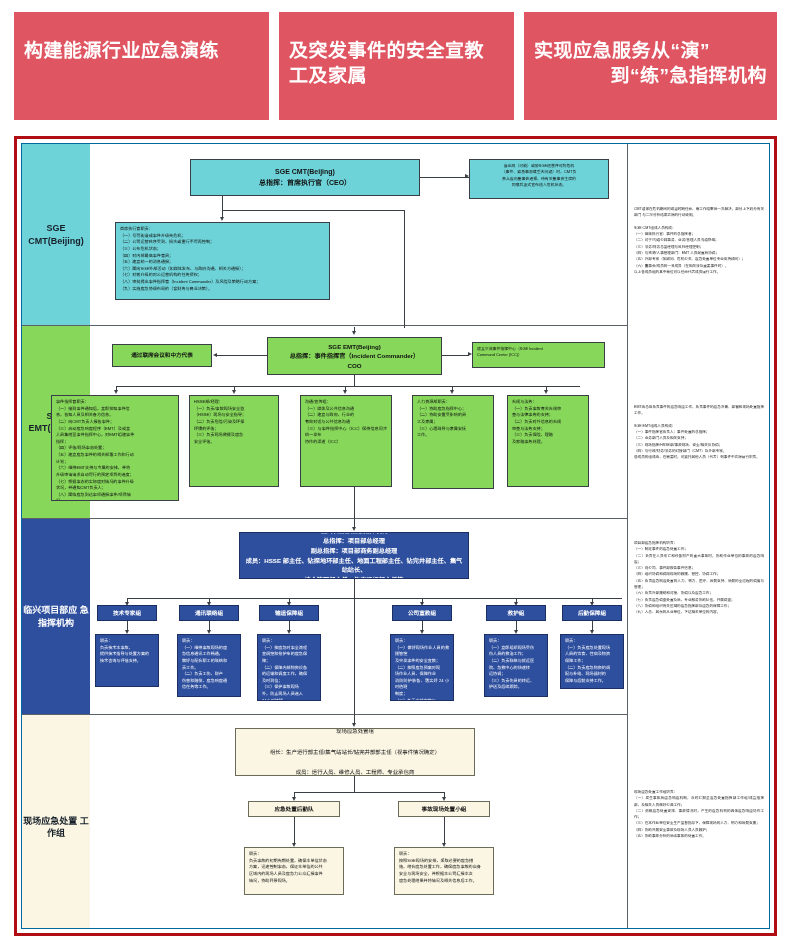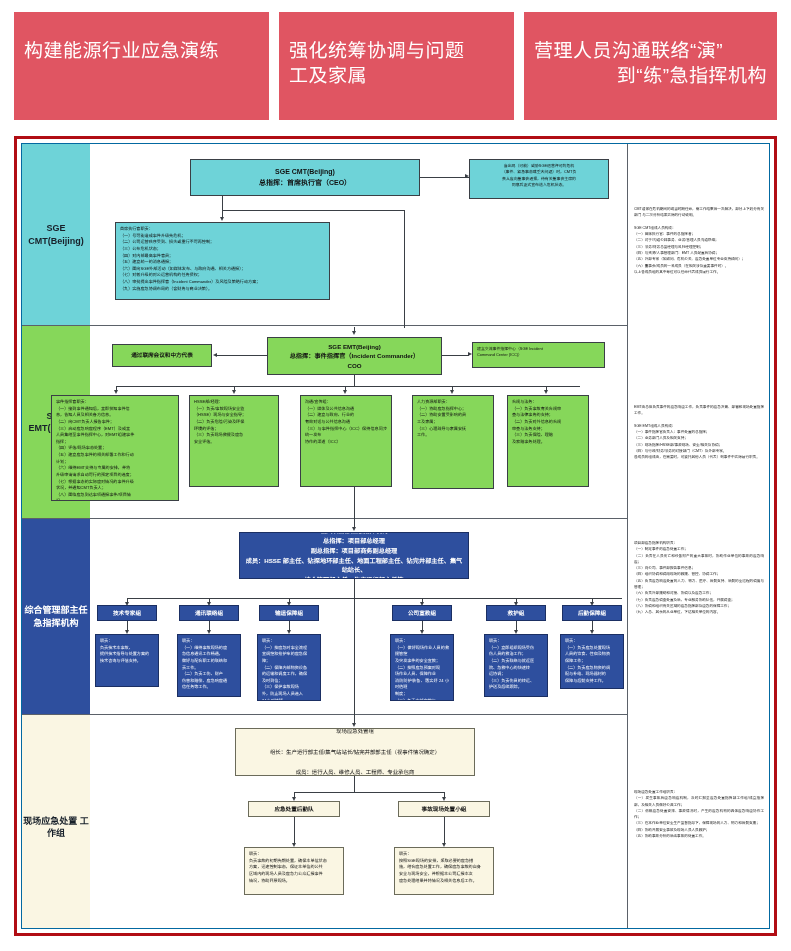--- a/index.html
+++ b/index.html
@@ -14,21 +14,21 @@
   .banners{
     display:flex;gap:10px;
     padding:12px 14px 10px 14px;
     box-sizing:border-box;
     height:130px;
     align-items:stretch;
   }
   .banner{
     background:#e05562;
     color:#ffffff;
-    font-weight:normal;
+    font-weight:bold;
     font-size:19px;
     line-height:1.33;
     padding:26px 10px 10px 10px;
     box-sizing:border-box;
     letter-spacing:.5px;
   }
   .banner.b1{flex:0 0 255px;}
   .banner.b2{flex:0 0 235px;}
   .banner.b3{flex:1 1 auto;text-align:left;}
   .banner.b3 .ln2{display:block;text-align:right;}
@@ -125,37 +125,37 @@
   .arw.right{border-top:2.5px solid transparent;border-bottom:2.5px solid transparent;border-left:4px solid #3a3f45;}
 </style>
 </head>
 <body>
 
 <div class="banners">
   <div class="banner b1">
     <span>构建能源行业应急演练</span><br>
   </div>
   <div class="banner b2">
-    <span>强化统筹协调与问题</span><br>
+    <span>及突发事件的安全宣教</span><br>
     <span>工及家属</span>
   </div>
   <div class="banner b3">
-    <span>营理人员沟通联络“演”</span>
+    <span>实现应急服务从“演”</span>
     <span class="ln2">到“练”急指挥机构</span>
   </div>
 </div>
 
 <div class="frame">
 <div class="inner">
 
   <div class="lane l1">SGE
 CMT(Beijing)</div>
   <div class="lane l2">SGE
 EMT(Beijing)</div>
-  <div class="lane l3">综合管理部主任
+  <div class="lane l3">临兴项目部应
 急指挥机构</div>
   <div class="lane l4">现场应急处置
 工作组</div>
 
   <div class="lanebody s1"></div>
   <div class="lanebody s2"></div>
   <div class="lanebody s3"></div>
   <div class="lanebody s4"></div>
 
   <div class="node cyan title" style="left:168px;top:15px;width:230px;height:37px;">SGE CMT(Beijing)

